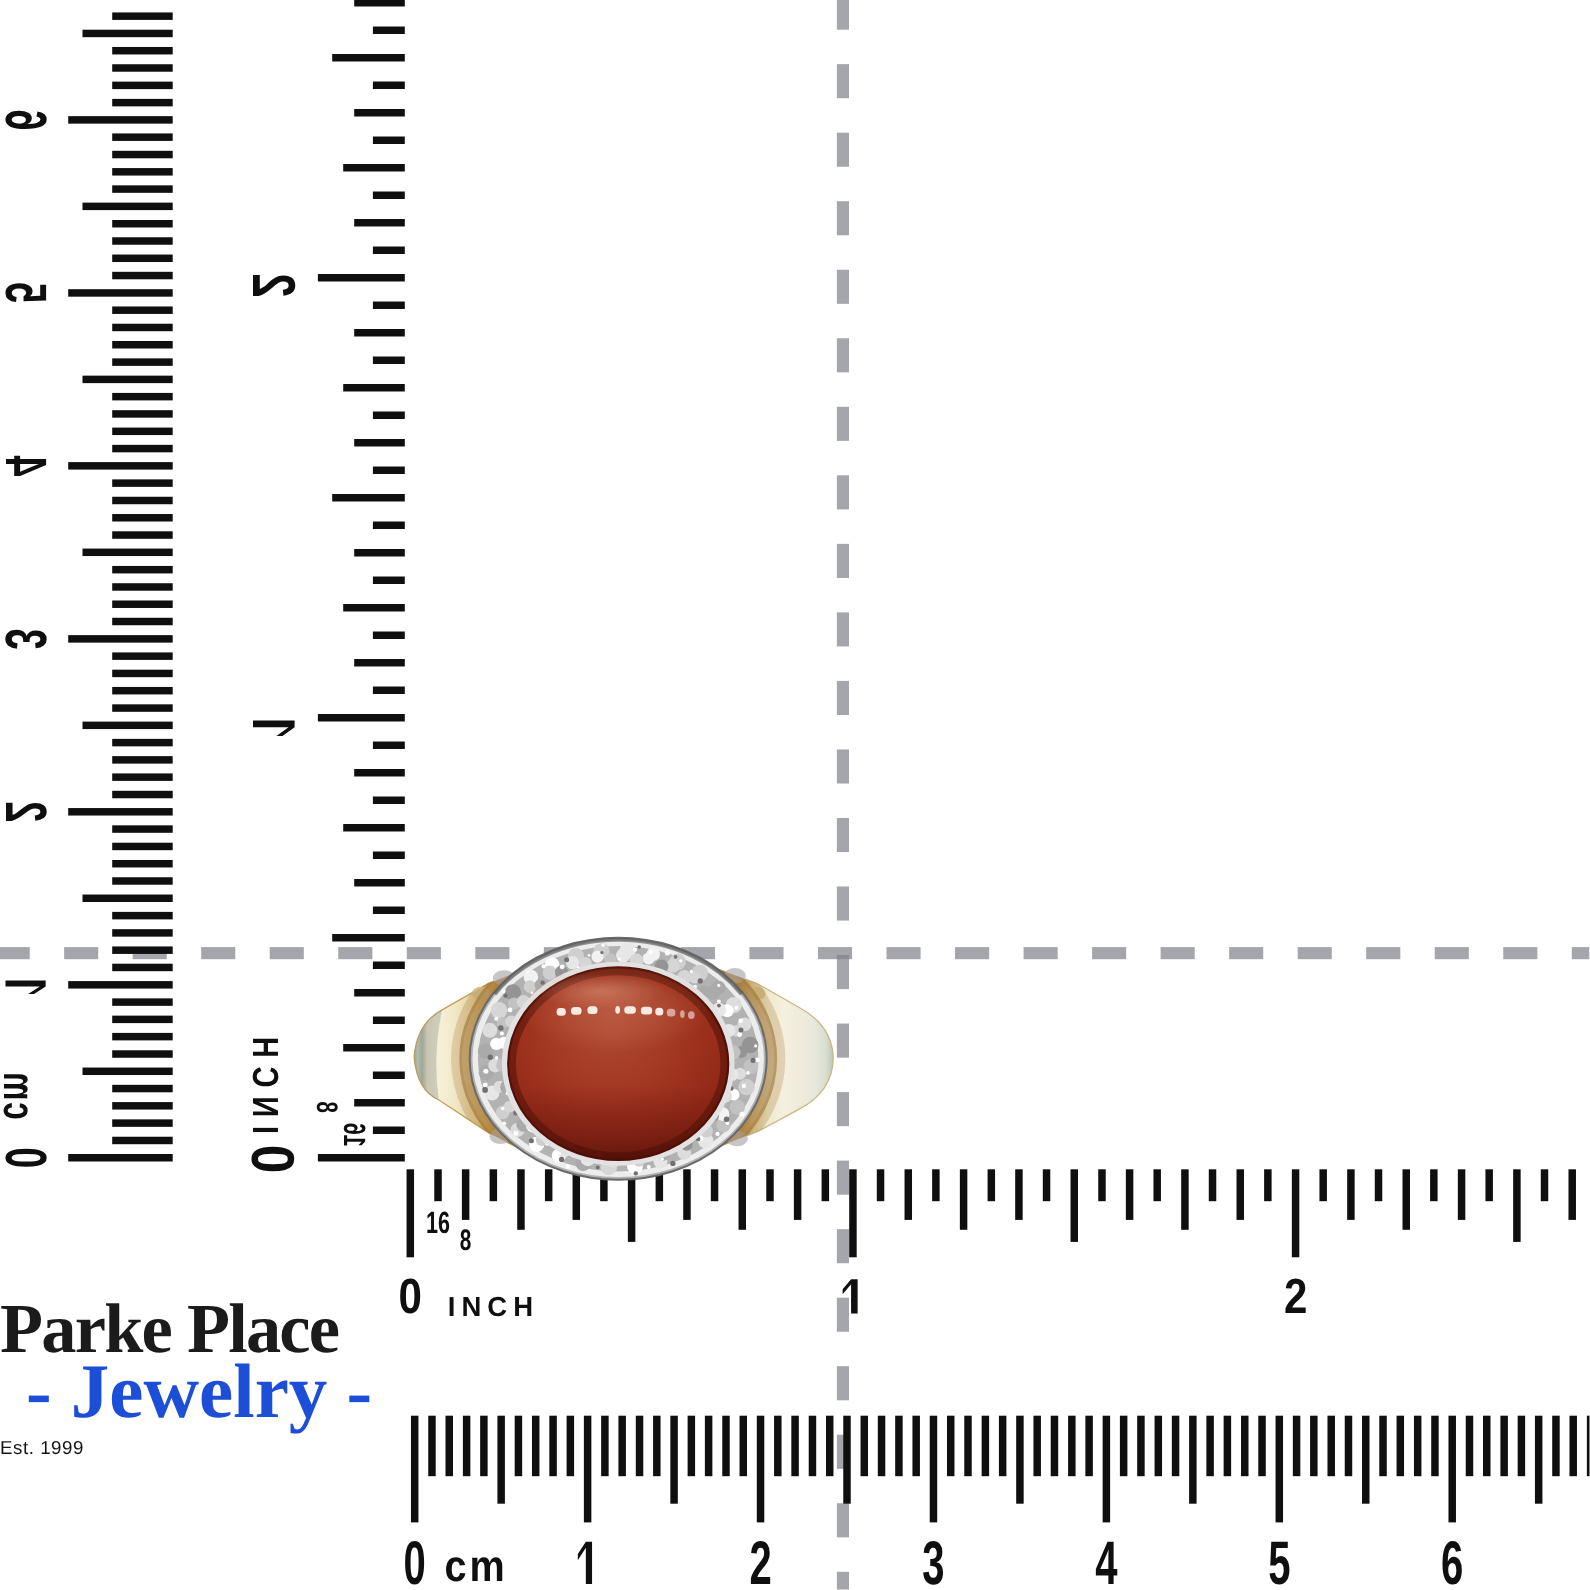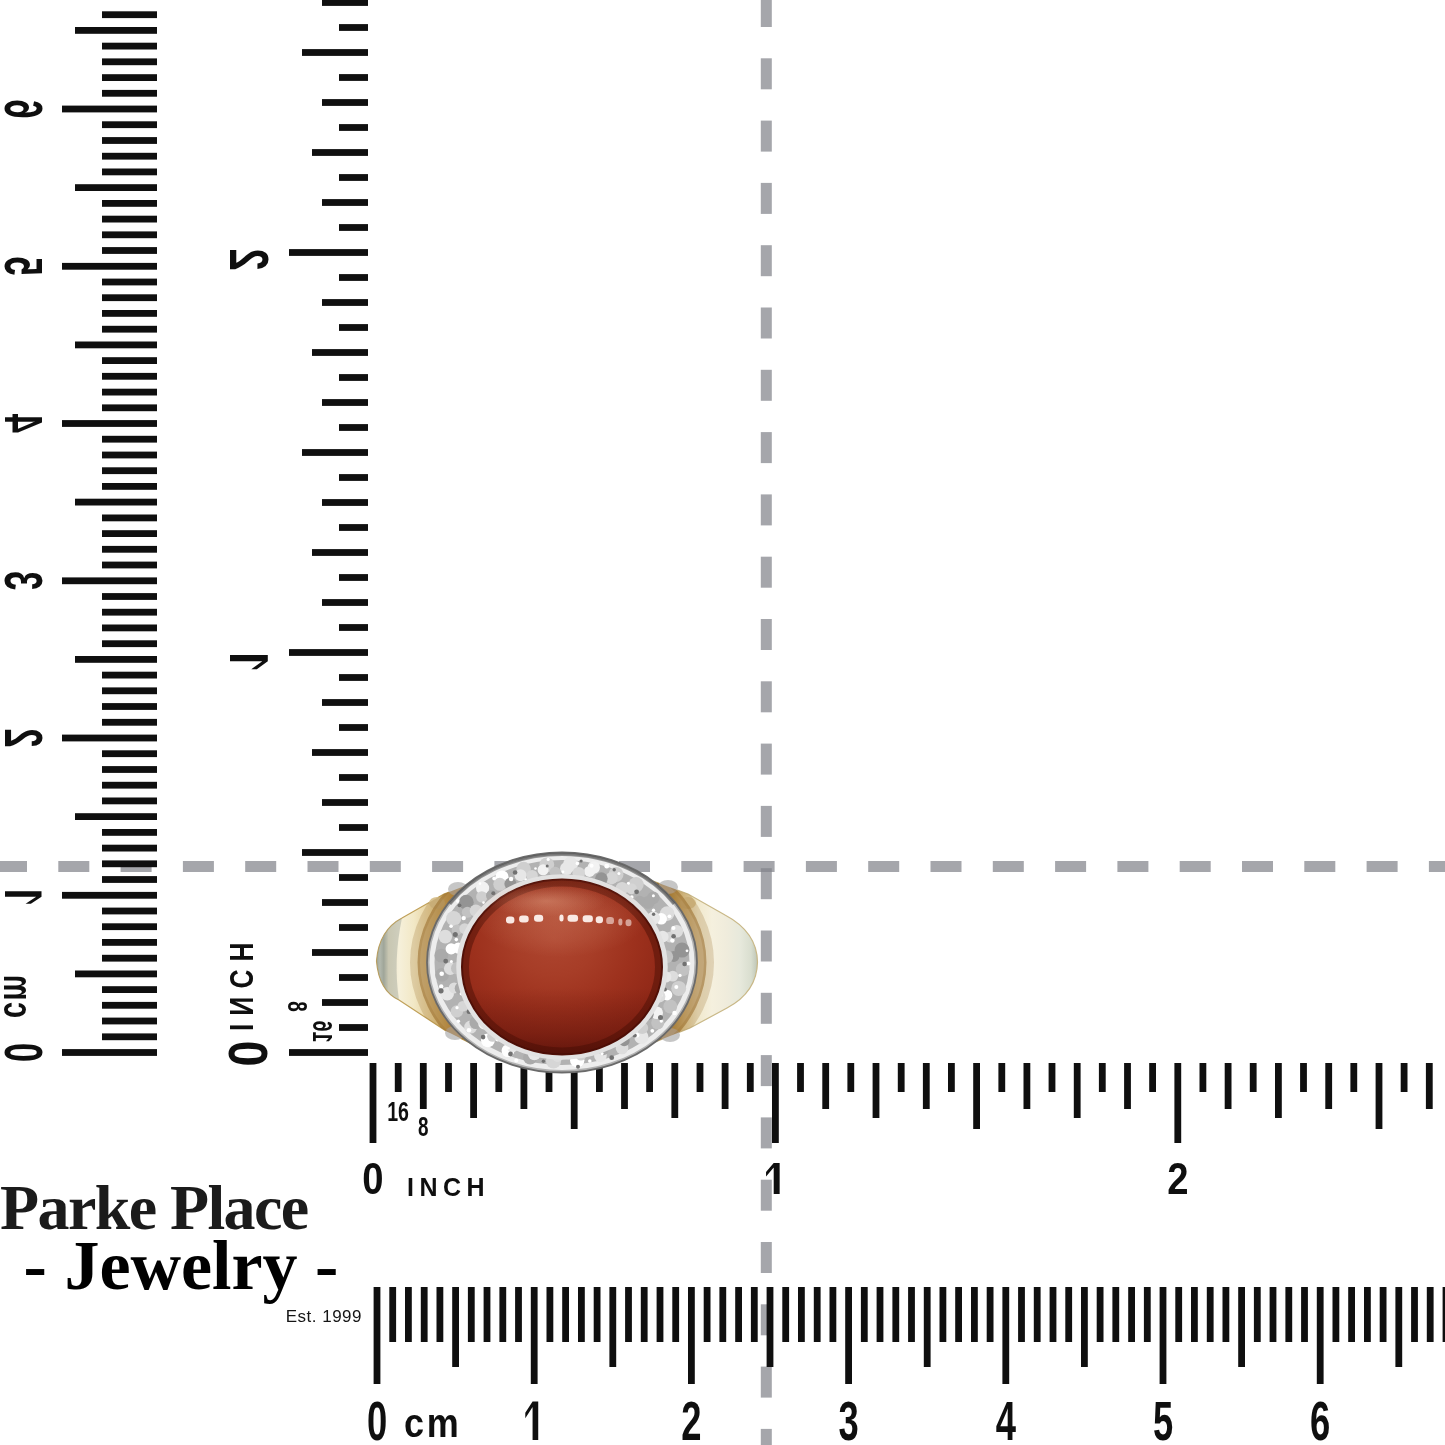--- a/index.html
+++ b/index.html
@@ -602,16 +602,16 @@
         <rect x="582.6" y="915.3" width="10.3" height="7.0" rx="3.2" fill="rgba(255,246,242,0.92)"></rect>
         <rect x="595.7" y="916.2" width="7.3" height="7.0" rx="3.2" fill="rgba(255,246,242,0.92)"></rect>
         <rect x="606.2" y="917.1" width="7.8" height="7.0" rx="3.2" fill="rgba(255,246,242,0.55)"></rect>
         <rect x="618.3" y="918.4" width="4.1" height="7.0" rx="3.2" fill="rgba(255,246,242,0.55)"></rect>
         <rect x="625.5" y="919.3" width="6.0" height="7.0" rx="3.2" fill="rgba(255,246,242,0.55)"></rect>
       </g>
 </svg>
 
 <div style="position:absolute;left:0;top:1176px;width:362px;font-family:'Liberation Serif',serif;font-weight:bold;font-size:64px;letter-spacing:-1.6px;line-height:1;color:#1b1b1b;white-space:nowrap">Parke Place</div>
 
-<div style="position:absolute;left:0;top:1231px;width:362px;text-align:center;font-family:'Liberation Serif',serif;font-weight:bold;font-size:70px;line-height:1;color:#000000;white-space:nowrap">- Jewelry -</div>
-
-<div style="position:absolute;left:0;top:1308px;width:362px;text-align:right;font-family:'Liberation Sans',sans-serif;font-size:17px;line-height:1;color:#151515;letter-spacing:0.5px">Est. 1999</div>
+<div style="position:absolute;left:0;top:1231px;width:362px;text-align:center;font-family:'Liberation Serif',serif;font-weight:bold;font-size:70px;line-height:1;color:#1d4ed8;white-space:nowrap">- Jewelry -</div>
+
+<div style="position:absolute;left:0;top:1308px;width:362px;text-align:left;font-family:'Liberation Sans',sans-serif;font-size:17px;line-height:1;color:#151515;letter-spacing:0.5px">Est. 1999</div>
 
 </div>
 </body></html>

